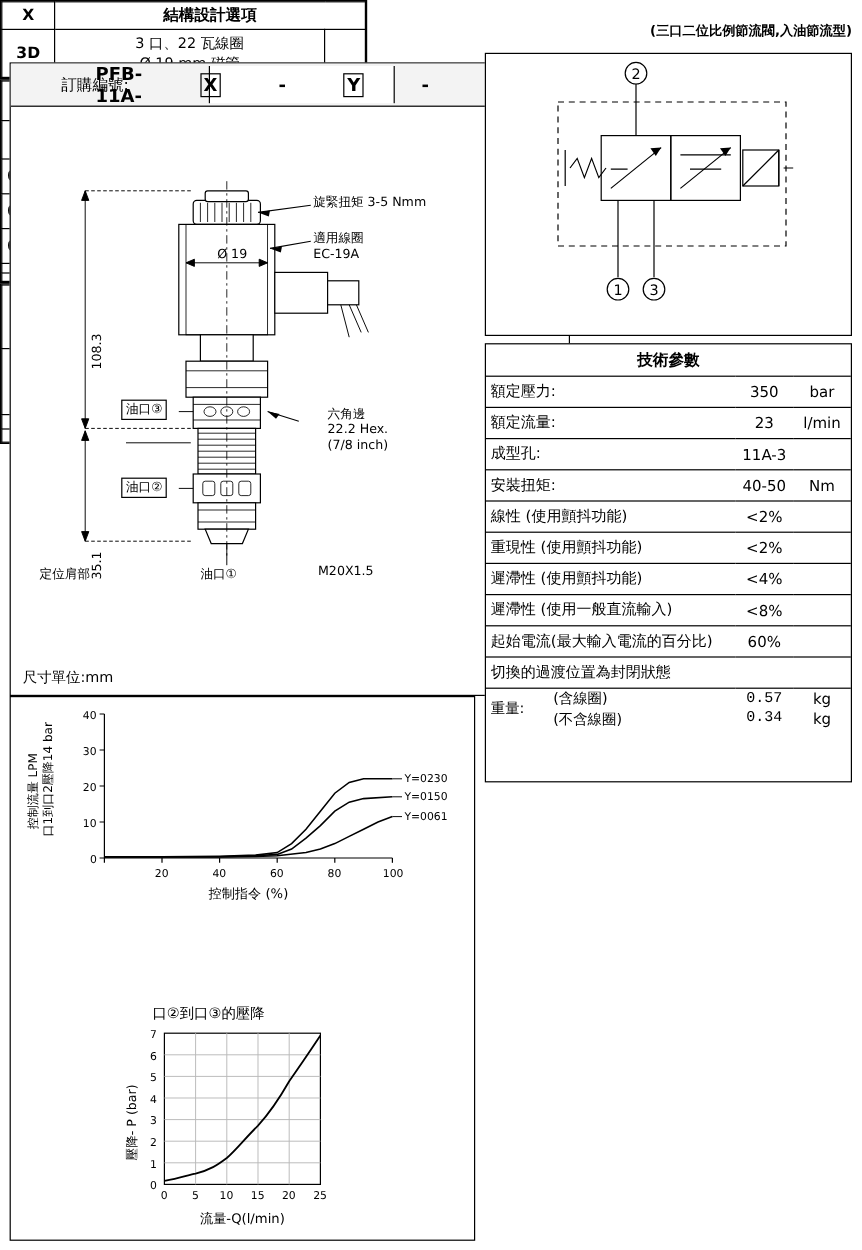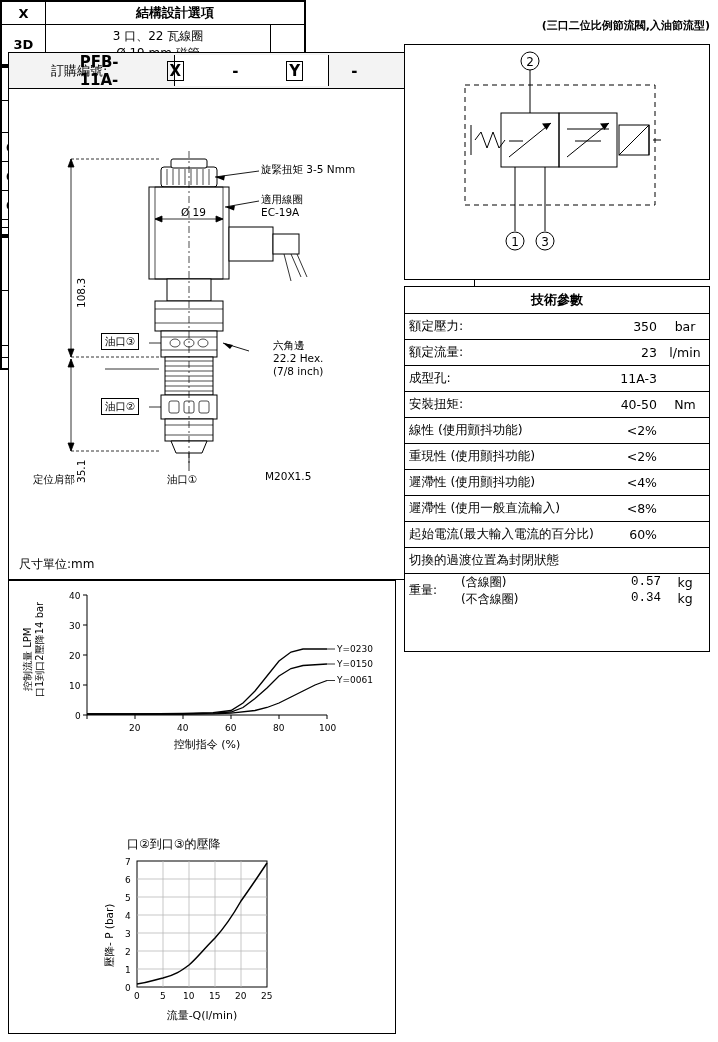--- a/index.html
+++ b/index.html
@@ -34,21 +34,21 @@
   .txt { position:absolute; font-size:10.5px; line-height:1.25; white-space:pre; }
   .rot { transform-origin:0 0; }
 
   
   #schem { left:404px; top:44px; width:306px; height:236px; }
   
   #tech { left:404px; top:286px; width:306px; height:366px; }
   .tt { width:100%; border-collapse:collapse; font-size:12.5px; }
   .tt td, .tt th { border-bottom:1px solid #000; padding:3px 4px; height:26px; }
   .tt .hd { text-align:center; font-weight:bold; font-size:13px; }
-  .tt .c { text-align:right; }
+  .tt .c { text-align:center; }
   .tt .u { text-align:center; width:48px; border-left:0; }
 
   
   .optt { width:100%; border-collapse:collapse; font-size:12px; }
   .optt td { border:1px solid #000; padding:2px 4px; }
   .optt .code { width:44px; text-align:center; font-weight:bold; font-size:13px; }
   .optt .hdc { text-align:center; font-weight:bold; font-size:13px; }
   .optt .ctr { text-align:center; }
   .optt .tail { width:34px; }
 

